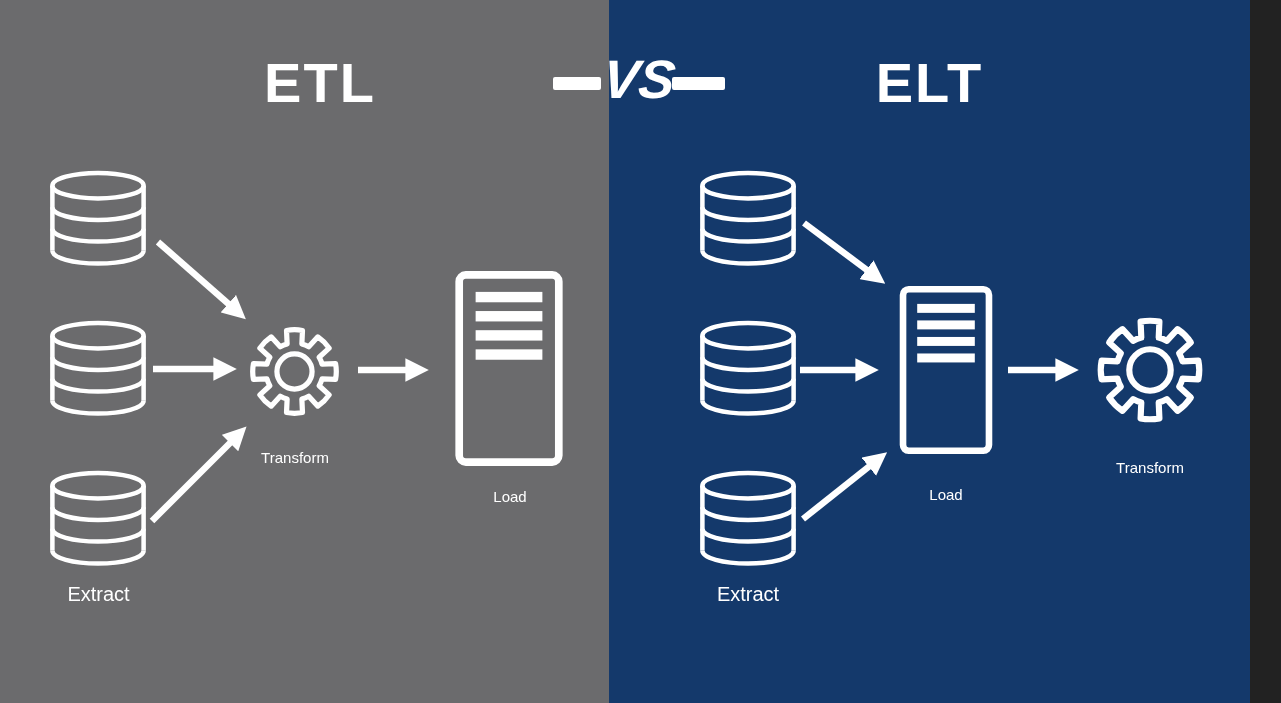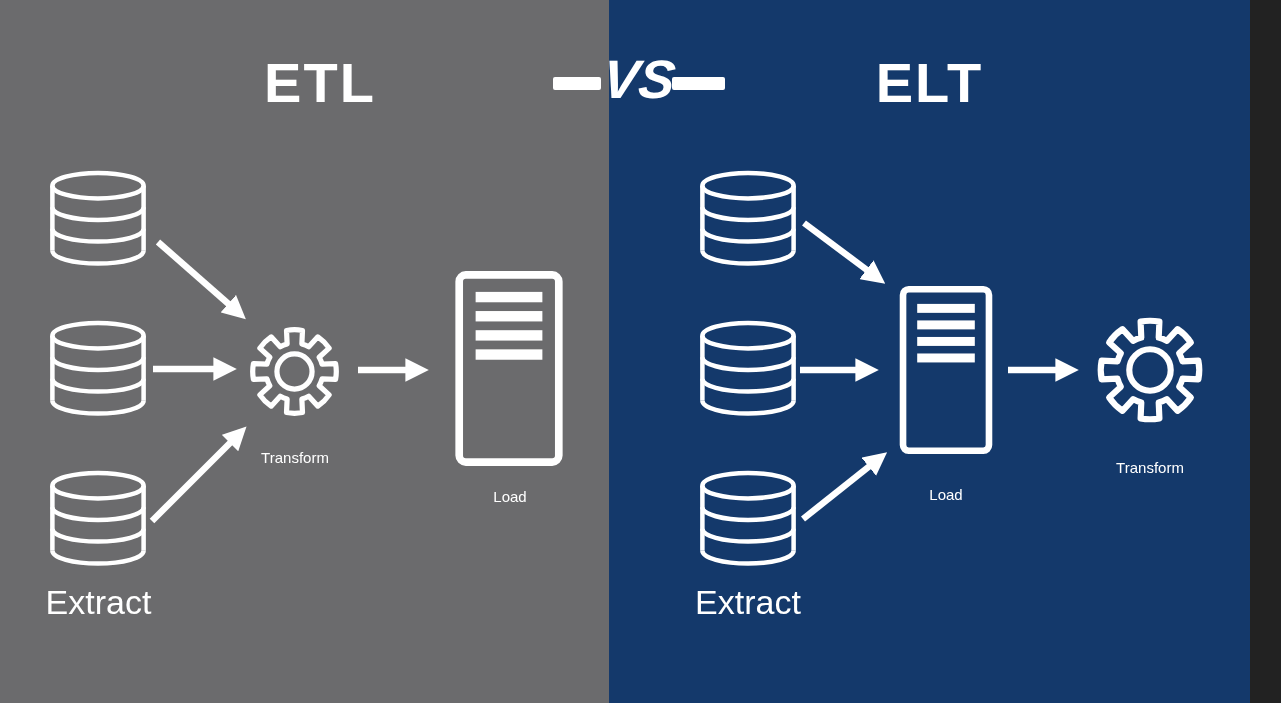--- a/index.html
+++ b/index.html
@@ -37,21 +37,21 @@
     font-size:54px;font-weight:800;font-style:italic;
     transform:skewX(-6deg);
     color:var(--fg);
   }
   .icon{position:absolute;overflow:visible;}
   .lbl{
     position:absolute;text-align:center;
     color:var(--fg);
     font-size:15px;
   }
-  .lbl-extract{font-size:34px;}
+  .lbl-extract{font-size:20px;}
   .arrows{position:absolute;left:0;top:0;pointer-events:none;}
   .defs{position:absolute;width:0;height:0;}
 </style>
 </head>
 <body>
 
 <div class="canvas">
 
   <svg class="defs" aria-hidden="true">
     <defs>

